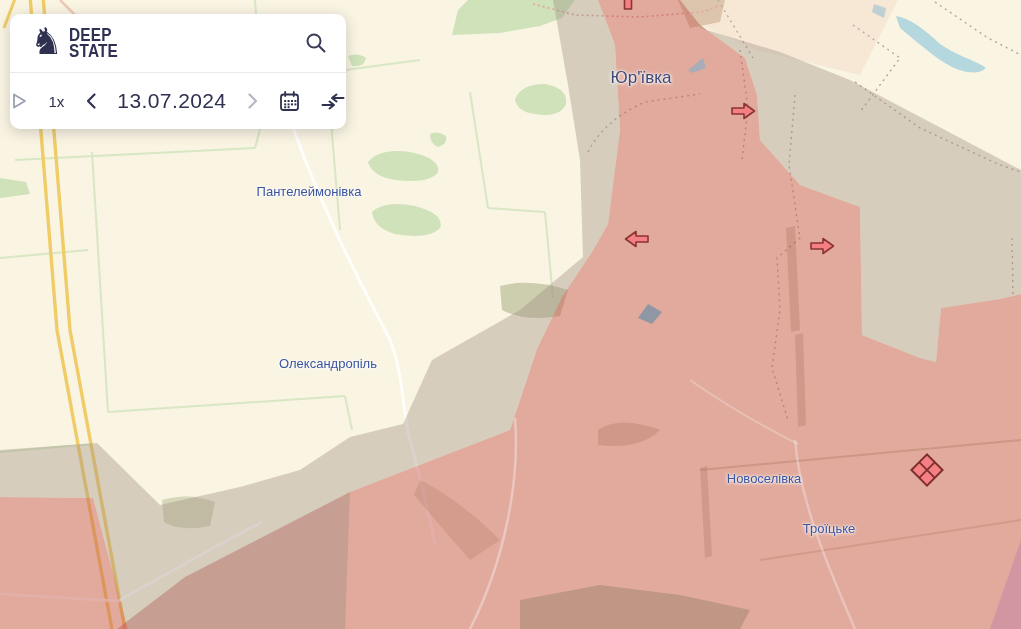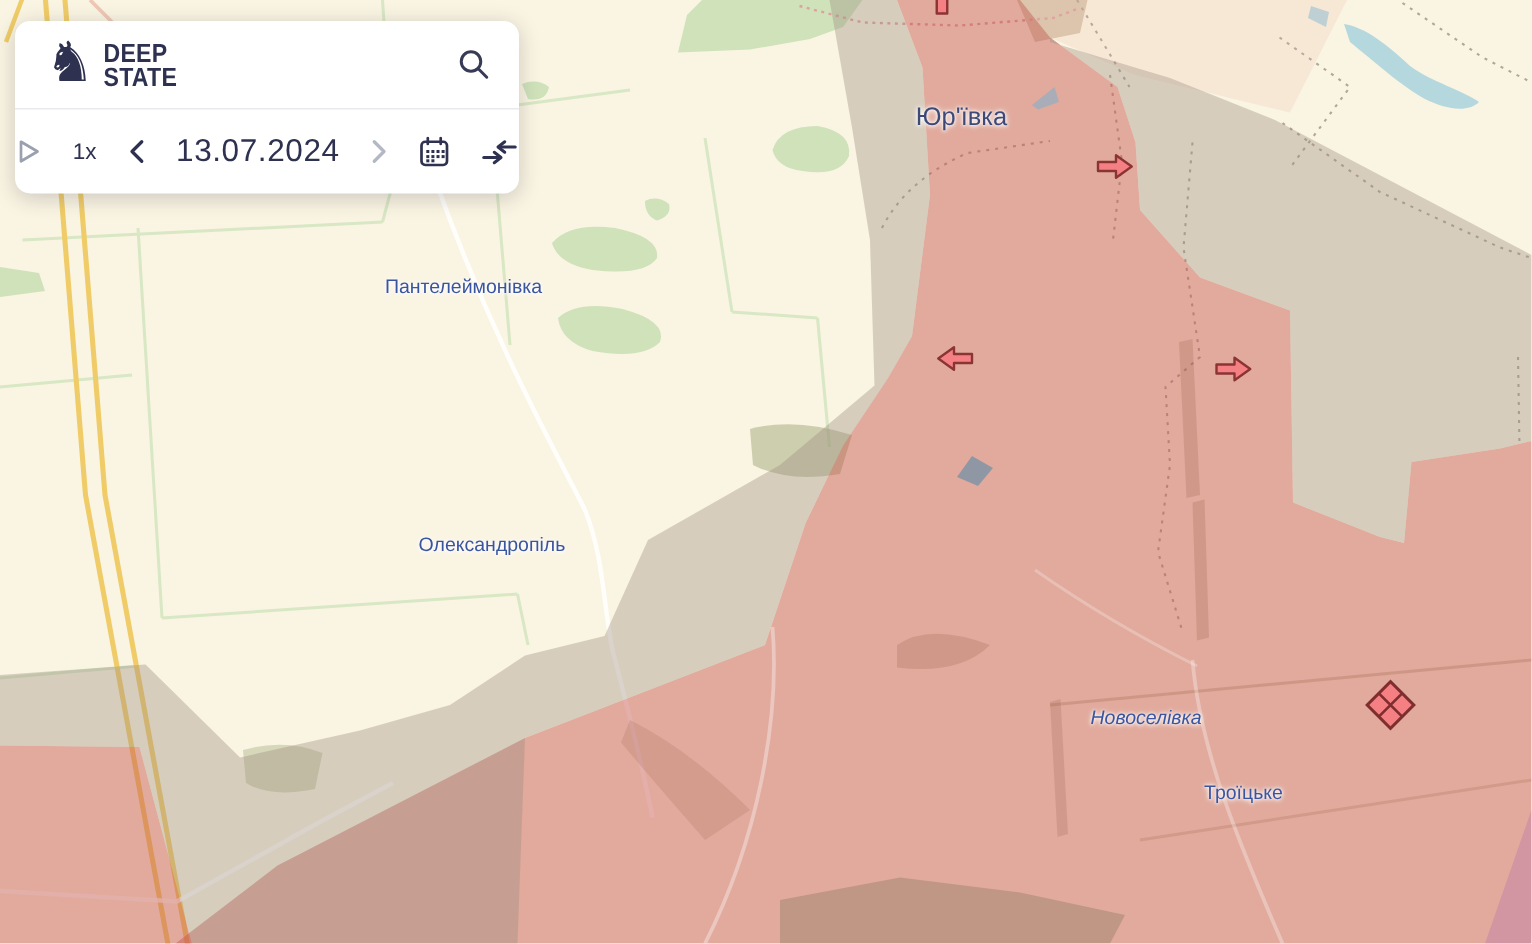--- a/index.html
+++ b/index.html
@@ -8,21 +8,21 @@
   .map-svg{position:absolute;left:0;top:0;}
 
   
   .town-label{position:absolute;transform:translate(-50%,-50%);
     color:#3a55a0;font-size:13px;white-space:nowrap;
     text-shadow:0 0 4px rgba(255,255,255,.95),0 0 2px rgba(255,255,255,.9),0 1px 3px rgba(255,255,255,.8);}
   .town-label.big{font-size:17px;color:#3d4a77;}
   #lbl-pantele{left:309px;top:191px;}
   #lbl-oleks{left:328px;top:363px;}
   #lbl-yurivka{left:641px;top:78px;}
-  #lbl-novoselivka{left:764px;top:478px;font-style:italic;}
+  #lbl-novoselivka{left:764px;top:478px;}
   #lbl-troitske{left:829px;top:528px;}
 
   
   .panel{position:absolute;left:10px;top:14px;width:336px;background:#fff;
     border-radius:10px;box-shadow:0 3px 14px rgba(40,40,60,.22);color:#2e3150;}
   .panel-top{display:flex;align-items:center;height:58px;padding:0 18px 0 20px;
     border-bottom:1px solid #e9e9ee;}
   .logo{display:flex;align-items:center;gap:6px;cursor:pointer;}
   .knight-glyph{font-family:"DejaVu Sans",sans-serif;font-size:37px;line-height:1;
     color:#2e3150;margin-top:-3px;}

